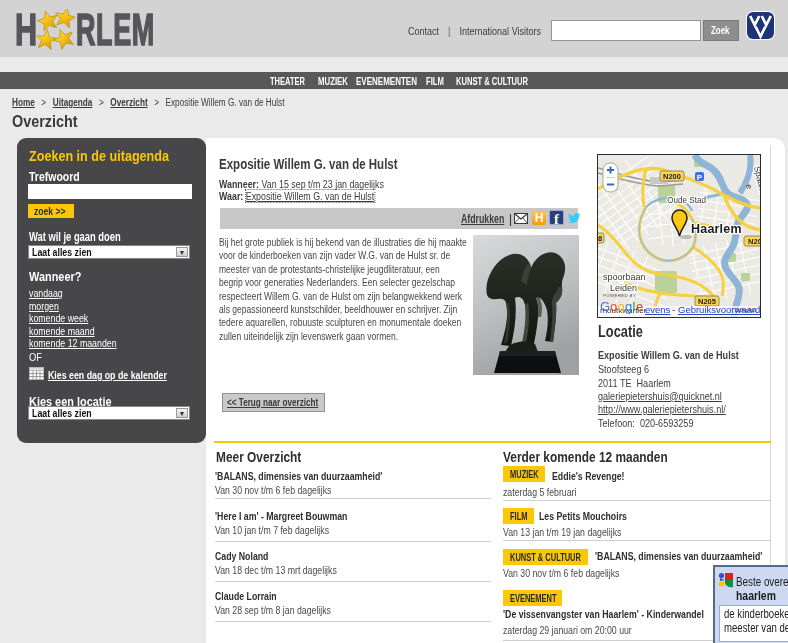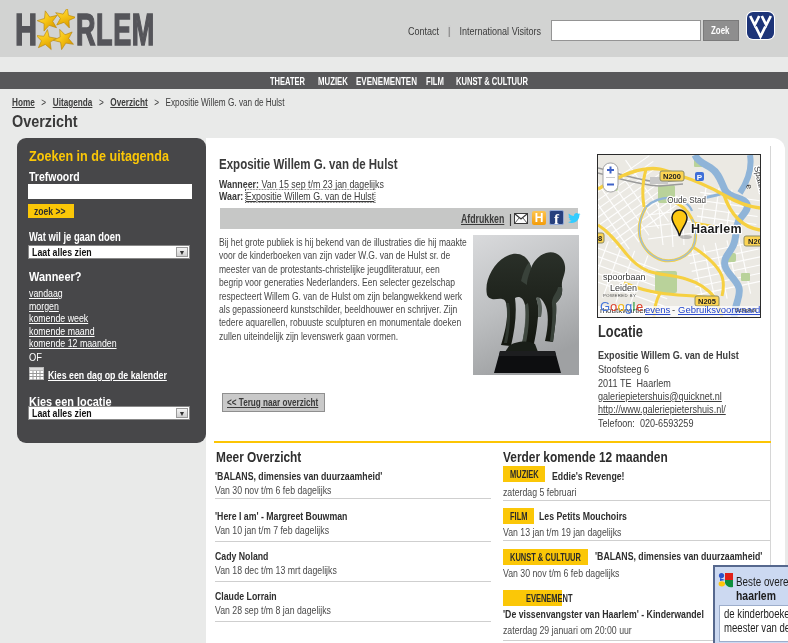--- a/index.html
+++ b/index.html
@@ -390,21 +390,21 @@
   <div class="mc it" style="left:552px; top:470px;">Eddie's Revenge!</div>
   <div class="mc dt" style="left:503px; top:486px;">zaterdag 5 februari</div>
   <div class="mc sep" style="left:503px; top:500px; width:267px;"></div>
   <div class="mc tag" style="left:503px; top:508px; width:31px;"><i>FILM</i></div>
   <div class="mc it" style="left:539px; top:510px;">Les Petits Mouchoirs</div>
   <div class="mc dt" style="left:503px; top:526px;">Van 13 jan t/m 19 jan dagelijks</div>
   <div class="mc sep" style="left:503px; top:540px; width:267px;"></div>
   <div class="mc tag" style="left:503px; top:549px; width:85px;"><i>KUNST &amp; CULTUUR</i></div>
   <div class="mc it" style="left:595px; top:550px;">'BALANS, dimensies van duurzaamheid'</div>
   <div class="mc dt" style="left:503px; top:567px;">Van 30 nov t/m 6 feb dagelijks</div>
-  <div class="mc tag" style="left:503px; top:590px; width:59px;padding-left:16px;"><i>EVENEMENT</i></div>
+  <div class="mc tag" style="left:503px; top:590px; width:59px;"><i>EVENEMENT</i></div>
   <div class="mc it" style="left:503px; top:608px;">'De vissenvangster van Haarlem' - Kinderwandel</div>
   <div class="mc dt" style="left:503px; top:624px;">zaterdag 29 januari om 20:00 uur</div>
   <div class="mc sep" style="left:503px; top:640px; width:267px;"></div>
 
   <div class="mc" id="popup">
     <svg style="position:absolute;left:3px;top:5px;" width="16" height="16" viewBox="0 0 16 16">
       <rect x="7" y="1" width="8" height="7" fill="#e0201a"></rect>
       <path d="M7,8 L15,8 L15,15 C11,16 8,14 7,11 Z" fill="#0d8f3c"></path>
       <circle cx="3.5" cy="3.5" r="2.6" fill="#2a53cc"></circle>
       <ellipse cx="3.8" cy="11.8" rx="3.2" ry="2.6" fill="#ffc60b"></ellipse>

